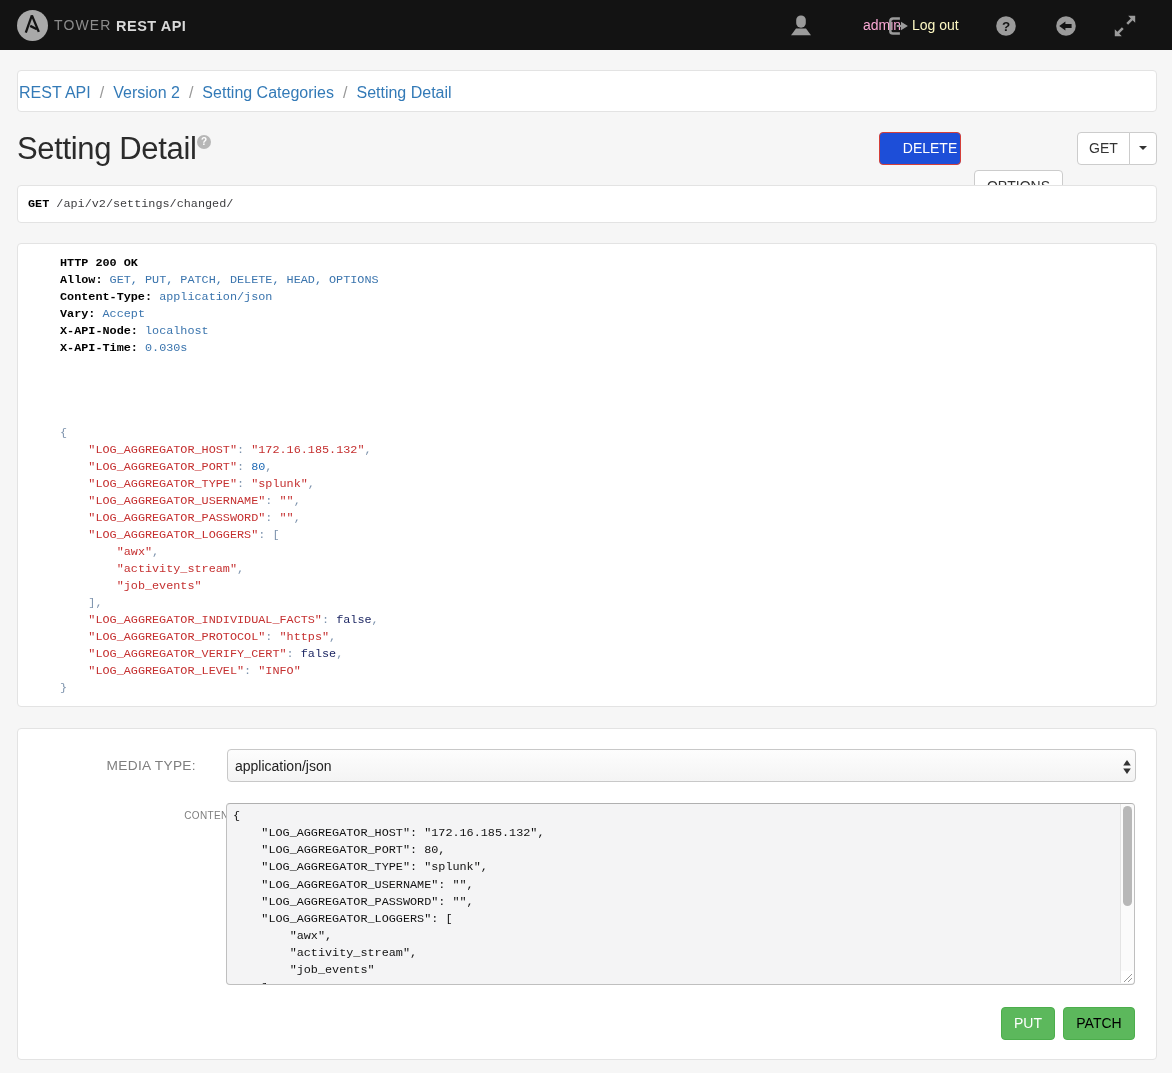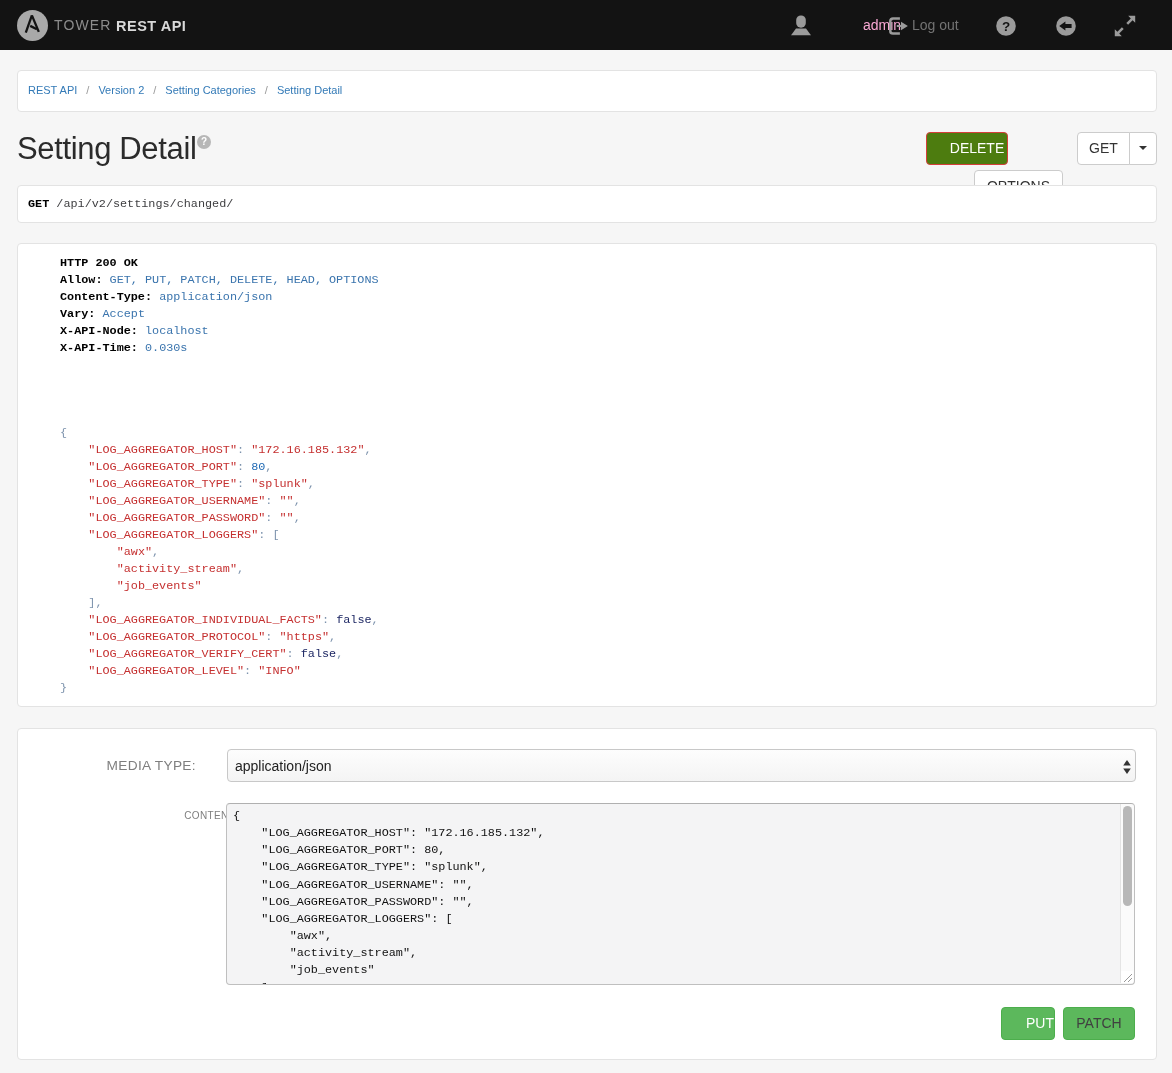--- a/index.html
+++ b/index.html
@@ -8,35 +8,35 @@
 .abs { position:absolute; }
 .box { background:#fff; border:1px solid #e3e3e3; border-radius:4px; }
 .mono { font-family:"Liberation Mono", monospace; }
 
 
 #navbar { left:0; top:0; width:1172px; height:50px; background:#131313; }
 #brand-circle { left:17px; top:10px; width:31px; height:31px; }
 #tower { left:54px; top:17px; font-size:14px; letter-spacing:1.15px; color:#8c8c8c; }
 #restapi { left:116px; top:18px; font-size:14.5px; font-weight:bold; color:#d9d9d9; letter-spacing:0.5px; }
 #admin-t { left:863px; top:17px; font-size:14px; color:#f9a8d4; }
-#logout-t { left:912px; top:17px; font-size:14px; color:#737373; }
+#logout-t { left:912px; top:17px; font-size:14px; color:#fef9c3; }
 
 
 #crumb { left:17px; top:70px; width:1140px; height:42px; }
-#crumb-inner { left:28px; top:84px; font-size:11px; color:#999; }
+#crumb-inner { left:19px; top:84px; font-size:16px; color:#999; }
 #crumb-inner a { color:#337ab7; text-decoration:none; }
 .sep { color:#999; margin:0 9px; }
 
 
 #h1 { left:17px; top:131px; font-size:31px; color:#2b2b2b; letter-spacing:-0.35px; }
 #qbadge { left:197px; top:134.5px; width:14px; height:14px; background:#b7b7b7; border-radius:50%; color:#fff; font-size:10px; font-weight:bold; text-align:center; line-height:14px; }
 
 
 .btn { position:absolute; height:33px; border-radius:4px; font-size:14px; text-align:center; line-height:31px; }
-#b-del { left:926px; top:132px; width:82px; background:#4d7c0f; border:1px solid #d43f3a; color:#fff;padding-left:20px; }
+#b-del { left:879px; top:132px; width:82px; background:#1d4ed8; border:1px solid #d43f3a; color:#fff;padding-left:20px; }
 #b-opt { left:974px; top:132px; width:89px; background:#fff; border:1px solid #ccc; color:#333;margin-top:38px; }
 #b-get { left:1077px; top:132px; width:53px; background:#fff; border:1px solid #ccc; border-top-right-radius:0; border-bottom-right-radius:0; color:#333; }
 #b-car { left:1129px; top:132px; width:28px; background:#fff; border:1px solid #ccc; border-top-left-radius:0; border-bottom-left-radius:0; color:#333; }
 #b-car .caret { display:inline-block; width:0; height:0; border-left:4px solid transparent; border-right:4px solid transparent; border-top:4px solid #333; vertical-align:middle; margin-top:-2px; }
 
 
 #reqbox { left:17px; top:185px; width:1140px; height:38px; }
 #reqline { left:28px; top:197px; font-size:11.8px; color:#3e3e40; }
 #reqline b { color:#000; }
 
@@ -54,22 +54,22 @@
 #formpanel { left:17px; top:728px; width:1140px; height:332px; }
 .flabel { position:absolute; color:#7e7e7e; text-align:right; letter-spacing:0.35px; }
 #lab-media { left:0px; top:758px; width:196px; font-size:13.7px; }
 #lab-content { left:0px; top:810px; width:197px; font-size:10px;margin-left:40px; }
 #select { left:227px; top:749px; width:909px; height:33px; background:linear-gradient(#fdfdfd,#f4f4f4); border:1px solid #c8c8c8; border-radius:4px; }
 #select-text { left:7px; top:8px; font-size:14px; color:#222; position:absolute; }
 #textarea { left:226px; top:803px; width:909px; height:182px; background:#f4f4f5; border:1px solid #bfbfbf; border-top-color:#b0b0b0; border-radius:4px; overflow:hidden; }
 #ta-pre { position:absolute; left:6px; top:4px; font-size:11.8px; line-height:17.15px; color:#111; white-space:pre; }
 #ta-sb { position:absolute; right:0; top:0; width:14px; height:179px; background:#fbfbfb; border-left:1px solid #e4e4e4; border-radius:0 3px 3px 0; }
 #ta-thumb { position:absolute; left:2px; top:2px; width:9px; height:100px; background:#b8b8b8; border-radius:5px; }
-#b-put { left:1001px; top:1007px; width:54px; background:#5cb85c; border:1px solid #4cae4c; color:#fff;text-align:right; }
-#b-patch { left:1063px; top:1007px; width:72px; background:#5cb85c; border:1px solid #4cae4c; color:#404040; }
+#b-put { left:1001px; top:1007px; width:54px; background:#5cb85c; border:1px solid #4cae4c; color:#fff; }
+#b-patch { left:1063px; top:1007px; width:72px; background:#5cb85c; border:1px solid #4cae4c; color:#000000; }
 </style>
 </head>
 <body>
 <div id="page">
 
   <div id="navbar" class="abs">
     <svg id="brand-circle" class="abs" width="31" height="31" viewBox="0 0 31 31">
       <circle cx="15.5" cy="15.5" r="15.5" fill="#a9a9a9"></circle>
       <g stroke="#131313" stroke-width="2.3" fill="none">
         <path d="M14.9 5.4 L8.8 22.6"></path>

